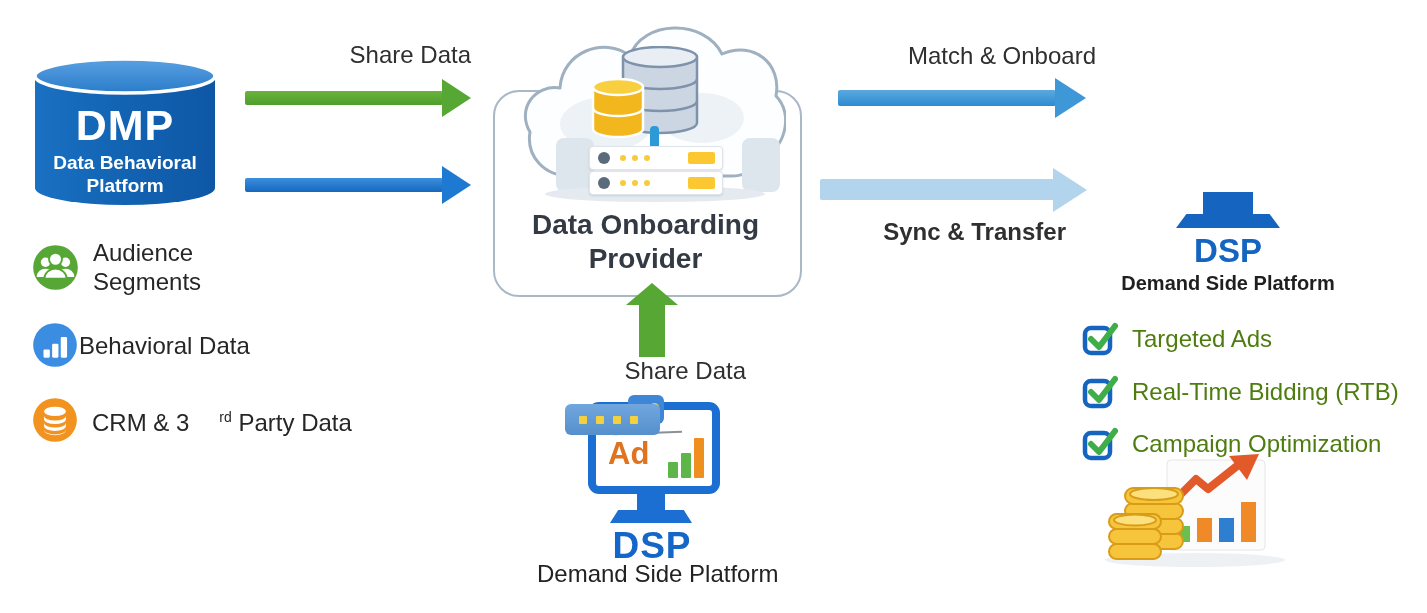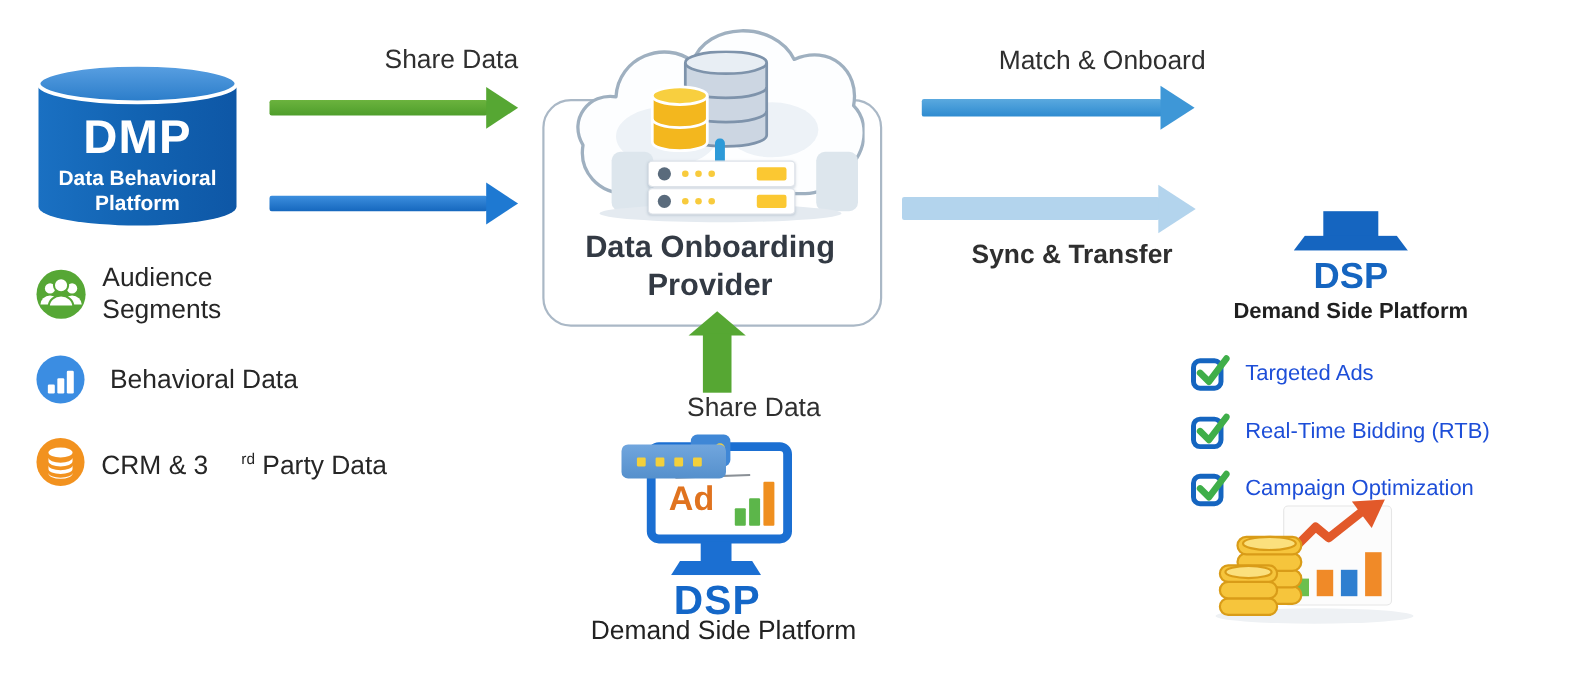--- a/index.html
+++ b/index.html
@@ -72,21 +72,21 @@
   
   .banner-tab{left:628px;top:395px;width:36px;height:29px;border-radius:6px;background:#3f87d6;}
   .banner-dot{left:650px;top:403px;width:9px;height:9px;border-radius:50%;background:#f3d03c;}
   .banner{left:565px;top:404px;width:95px;height:31px;border-radius:6px;
     background:linear-gradient(#71a6de,#5590cc);display:flex;align-items:center;gap:9px;
     padding-left:14px;box-sizing:border-box;}
   .banner .sq{width:8px;height:8px;background:#f3d03c;border-radius:1px;}
 
   
   .check-item{position:absolute;display:flex;align-items:center;gap:14px;}
-  .check-label{font-size:20px;color:#1d4ed8;white-space:nowrap;}
+  .check-label{font-size:24px;color:#4d7c0f;white-space:nowrap;}
 
   .wing{position:absolute;background:#dde6ed;border-radius:8px;}
   .srv-shadow{left:545px;top:186px;width:220px;height:16px;border-radius:50%;background:#e4eaf0;}
 </style>
 </head>
 <body>
 
 <div class="stage">
 
   <svg class="abs" style="left:31px;top:55px;" width="188" height="156" viewBox="0 0 188 156">
@@ -138,21 +138,21 @@
     </div>
   </div>
 
   <div class="src-item" style="left:32px;top:322px;">
     <svg width="46" height="46" viewBox="0 0 40 40">
       <circle cx="20" cy="20" r="19" fill="var(--beh-blue)"></circle>
       <rect x="10" y="24" width="5.5" height="7" rx="1" fill="#fff"></rect>
       <rect x="17.5" y="19" width="5.5" height="12" rx="1" fill="#fff"></rect>
       <rect x="25" y="13" width="5.5" height="18" rx="1" fill="#fff"></rect>
     </svg>
-    <div class="src-label" style="margin-left:22px;">Behavioral Data</div>
+    <div class="src-label" style="margin-left:1px;">Behavioral Data</div>
   </div>
 
   <div class="src-item" style="left:32px;top:397px;">
     <svg width="46" height="46" viewBox="0 0 40 40">
       <circle cx="20" cy="20" r="19" fill="var(--crm-orange)"></circle>
       <ellipse cx="20" cy="12.5" rx="9.5" ry="4" fill="#fff"></ellipse>
       <path d="M10.5,16.5 a9.5,4 0 0 0 19,0 v3 a9.5,4 0 0 1 -19,0 z" fill="#fff"></path>
       <path d="M10.5,22.5 a9.5,4 0 0 0 19,0 v3 a9.5,4 0 0 1 -19,0 z" fill="#fff"></path>
       <path d="M10.5,28.5 a9.5,4 0 0 0 19,0 v0.5 a9.5,4.2 0 0 1 -19,0 z" fill="#fff"></path>
     </svg>

